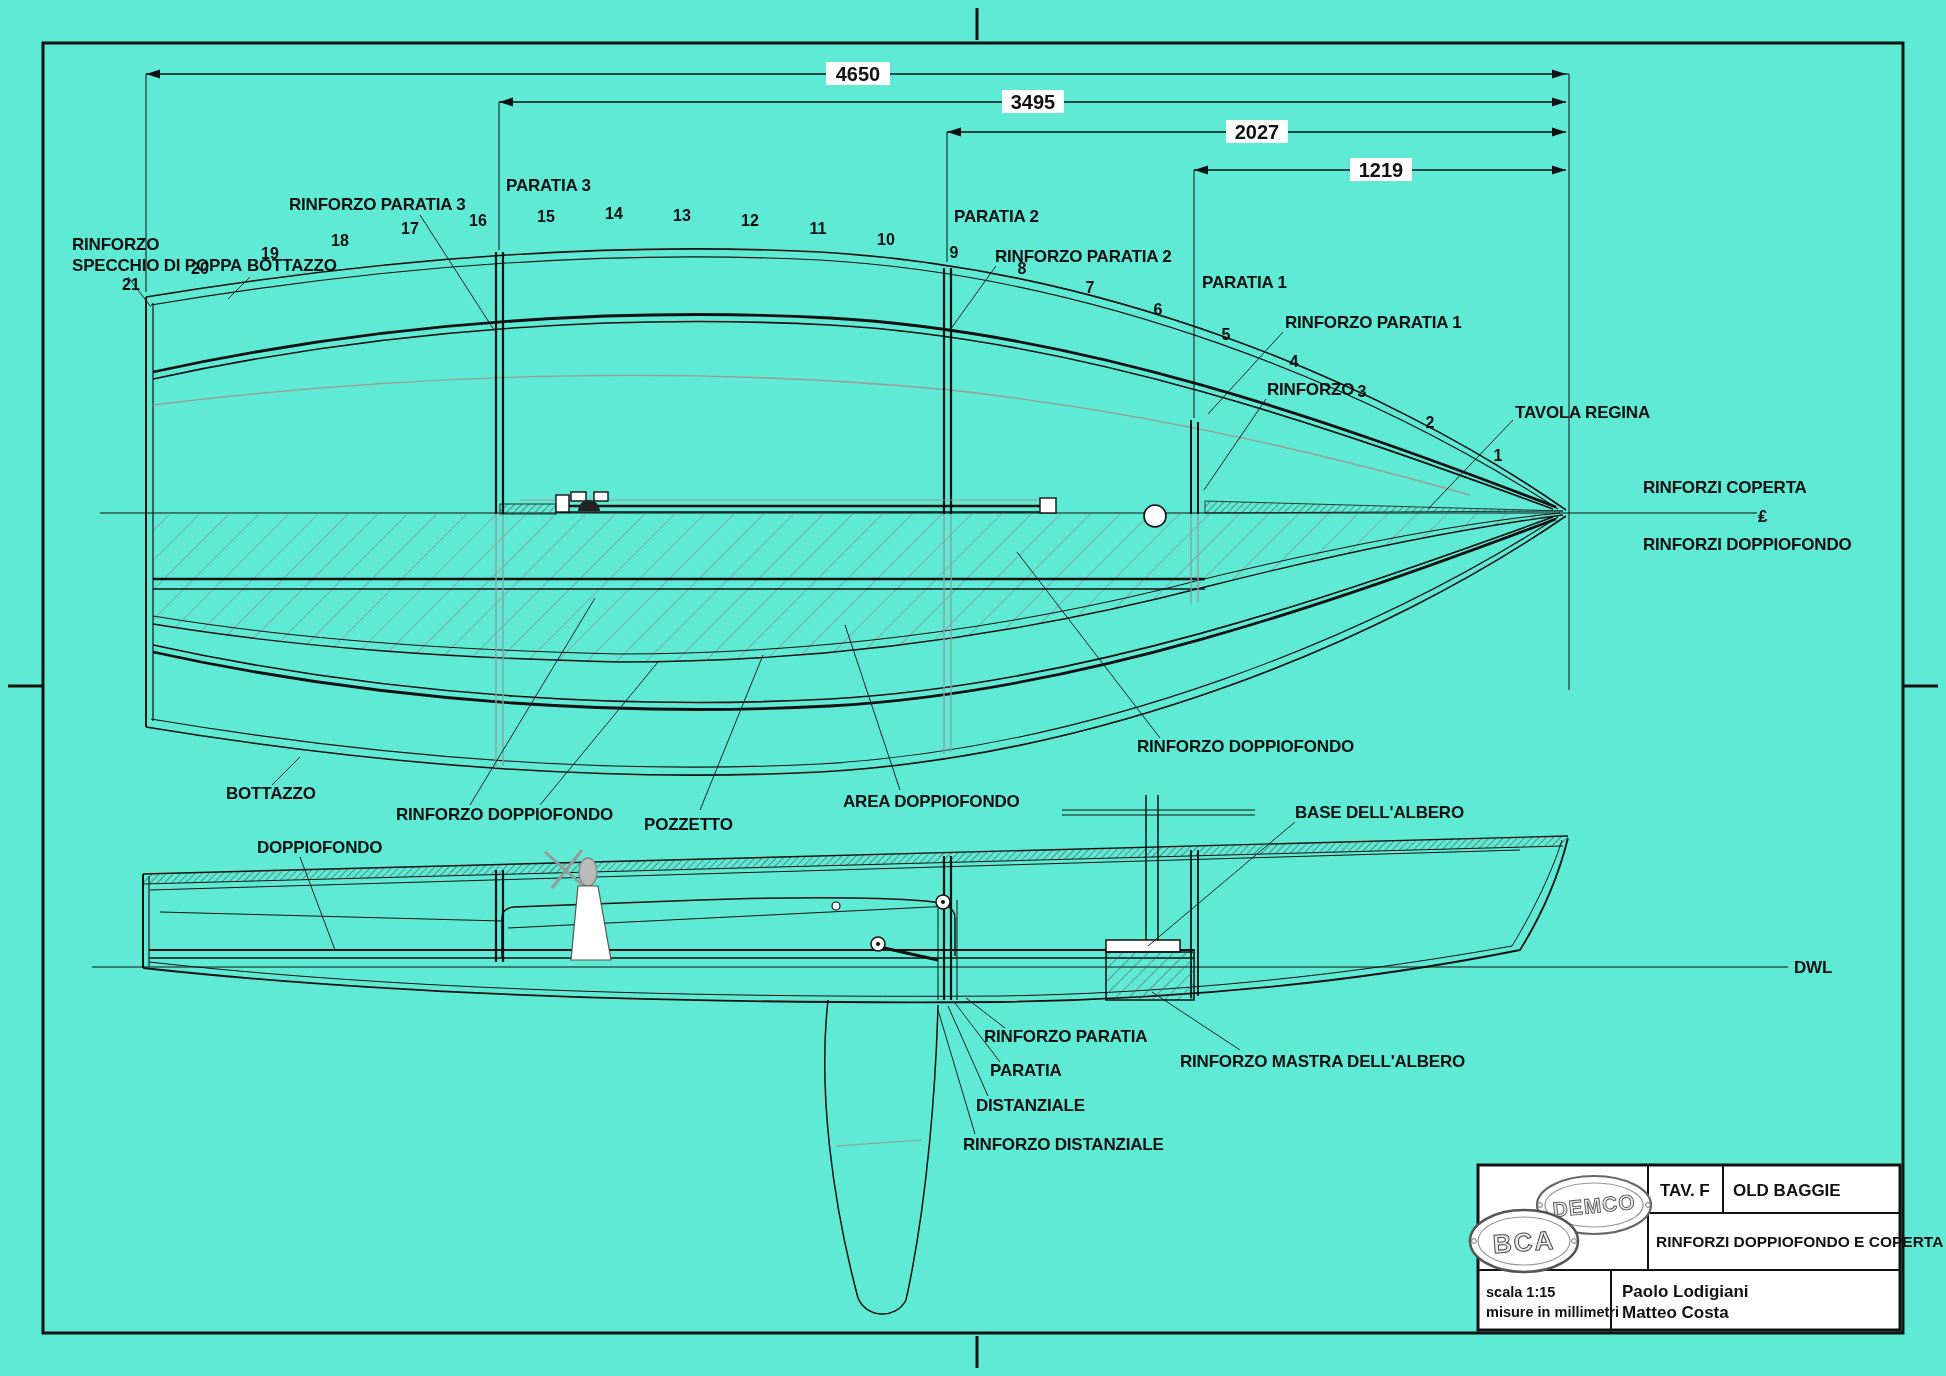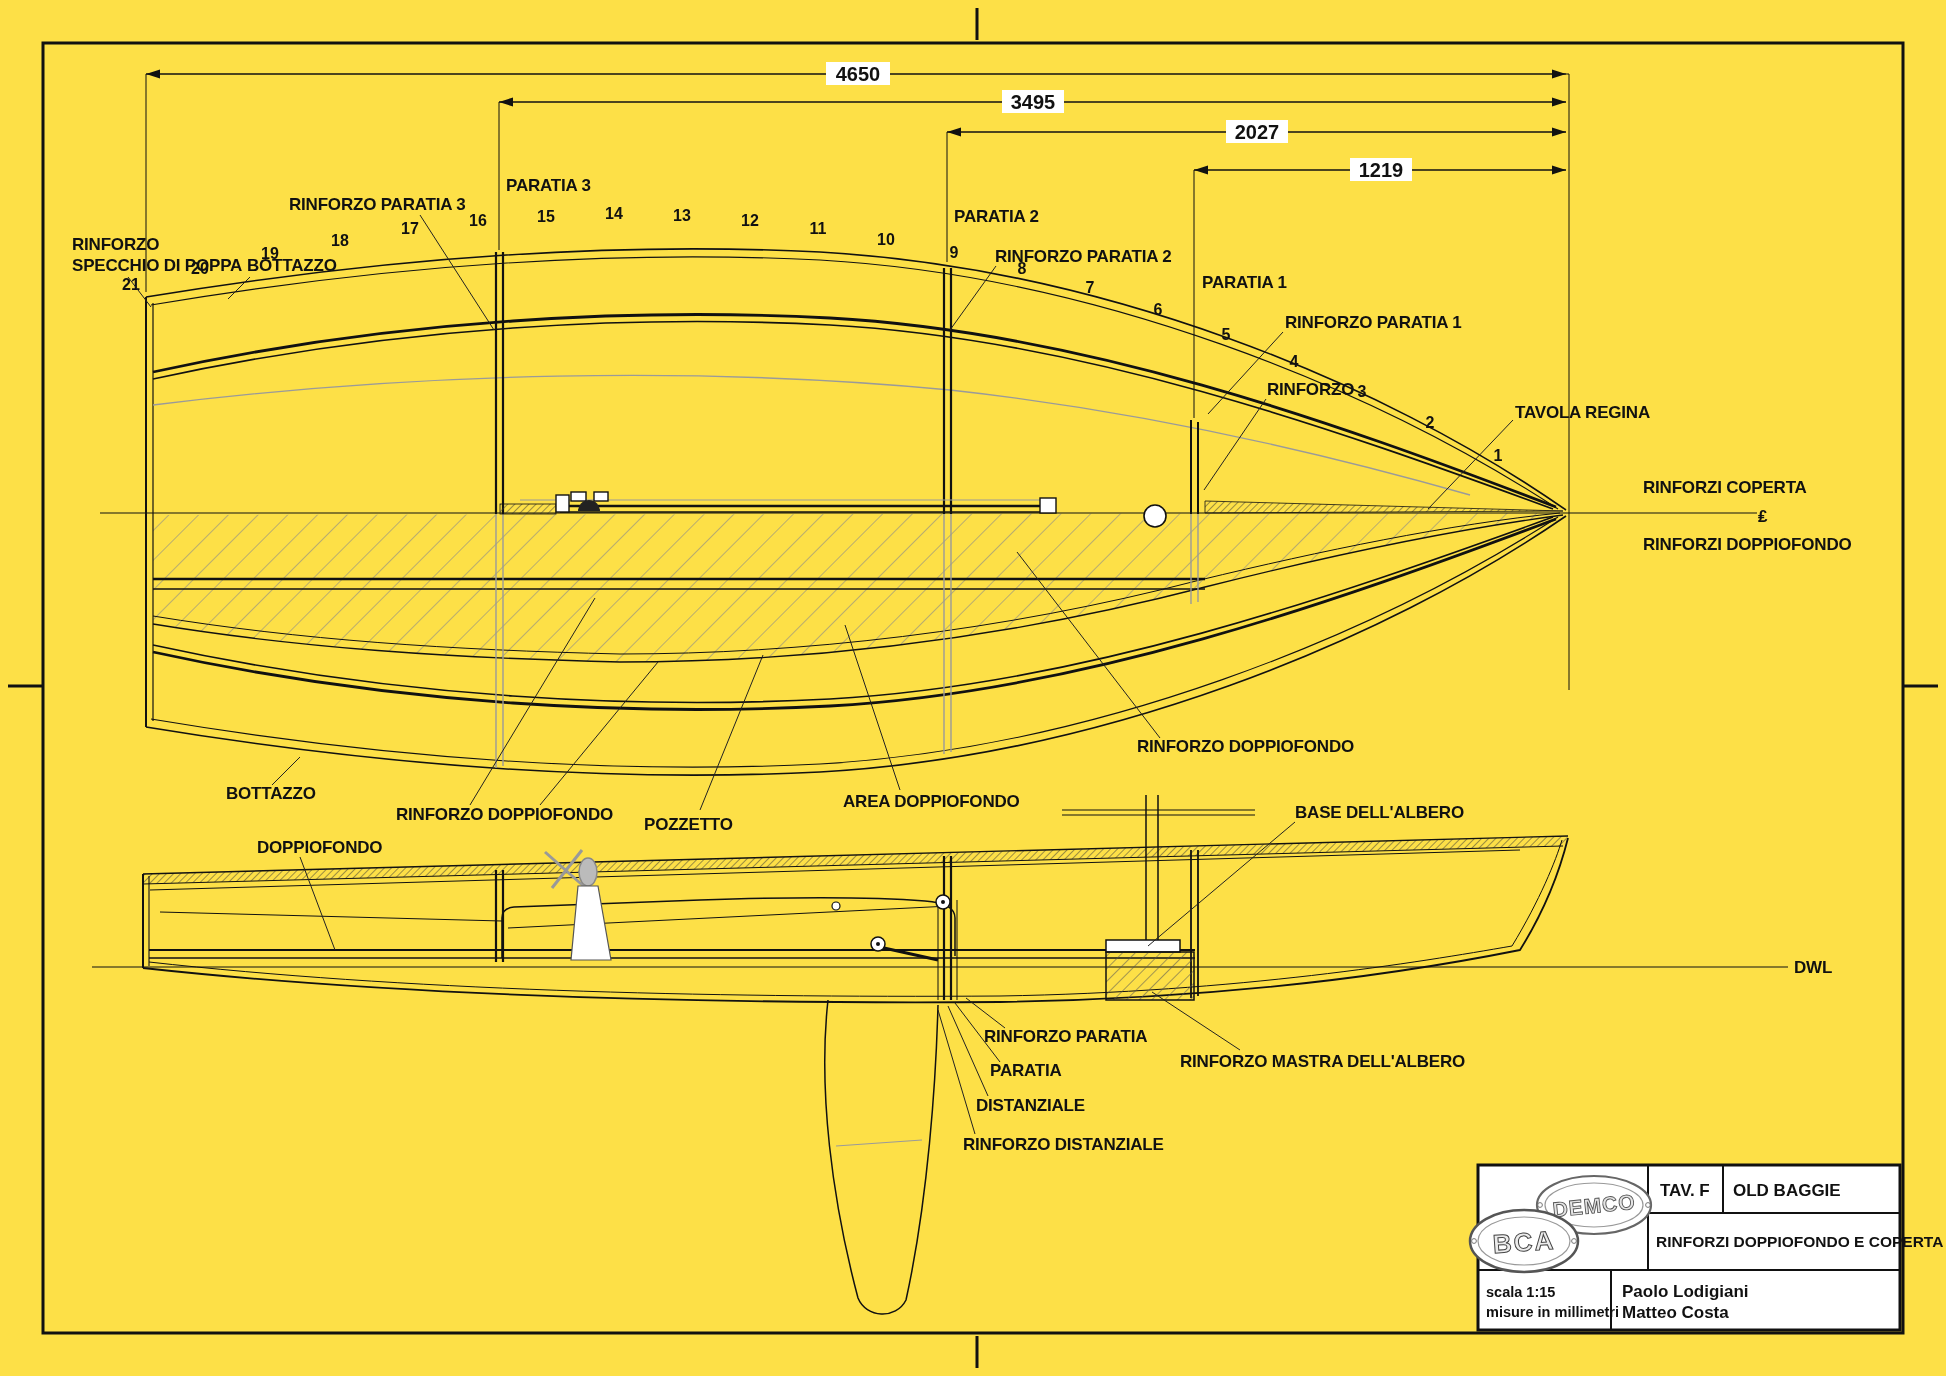--- a/index.html
+++ b/index.html
@@ -1,16 +1,16 @@
 <!DOCTYPE html>
 <html><head>
 <meta charset="utf-8">
 <style>
   html,body{margin:0;padding:0;background:#fff;}
-  .sheet{width:1946px;height:1376px;position:relative;background:#fde047;}
+  .sheet{width:1946px;height:1376px;position:relative;background:#5eead4;}
   svg{display:block;}
   svg text{font-family:"Liberation Sans",sans-serif;fill:#111;}
   .lbl{font-size:17px;font-weight:bold;letter-spacing:-0.2px;}
   .dim{font-size:20px;font-weight:bold;}
   .num{font-size:16px;font-weight:bold;}
   .tb1{font-size:17px;font-weight:bold;}
   .tb2{font-size:15.5px;font-weight:bold;}
   .tb3{font-size:14.5px;font-weight:bold;}
   .logo1{font-size:21px;font-weight:bold;fill:#e4e4e4;stroke:#555;stroke-width:0.9px;letter-spacing:1px;}
   .logo2{font-size:26px;font-weight:bold;fill:#ececec;stroke:#444;stroke-width:1px;letter-spacing:2px;}

